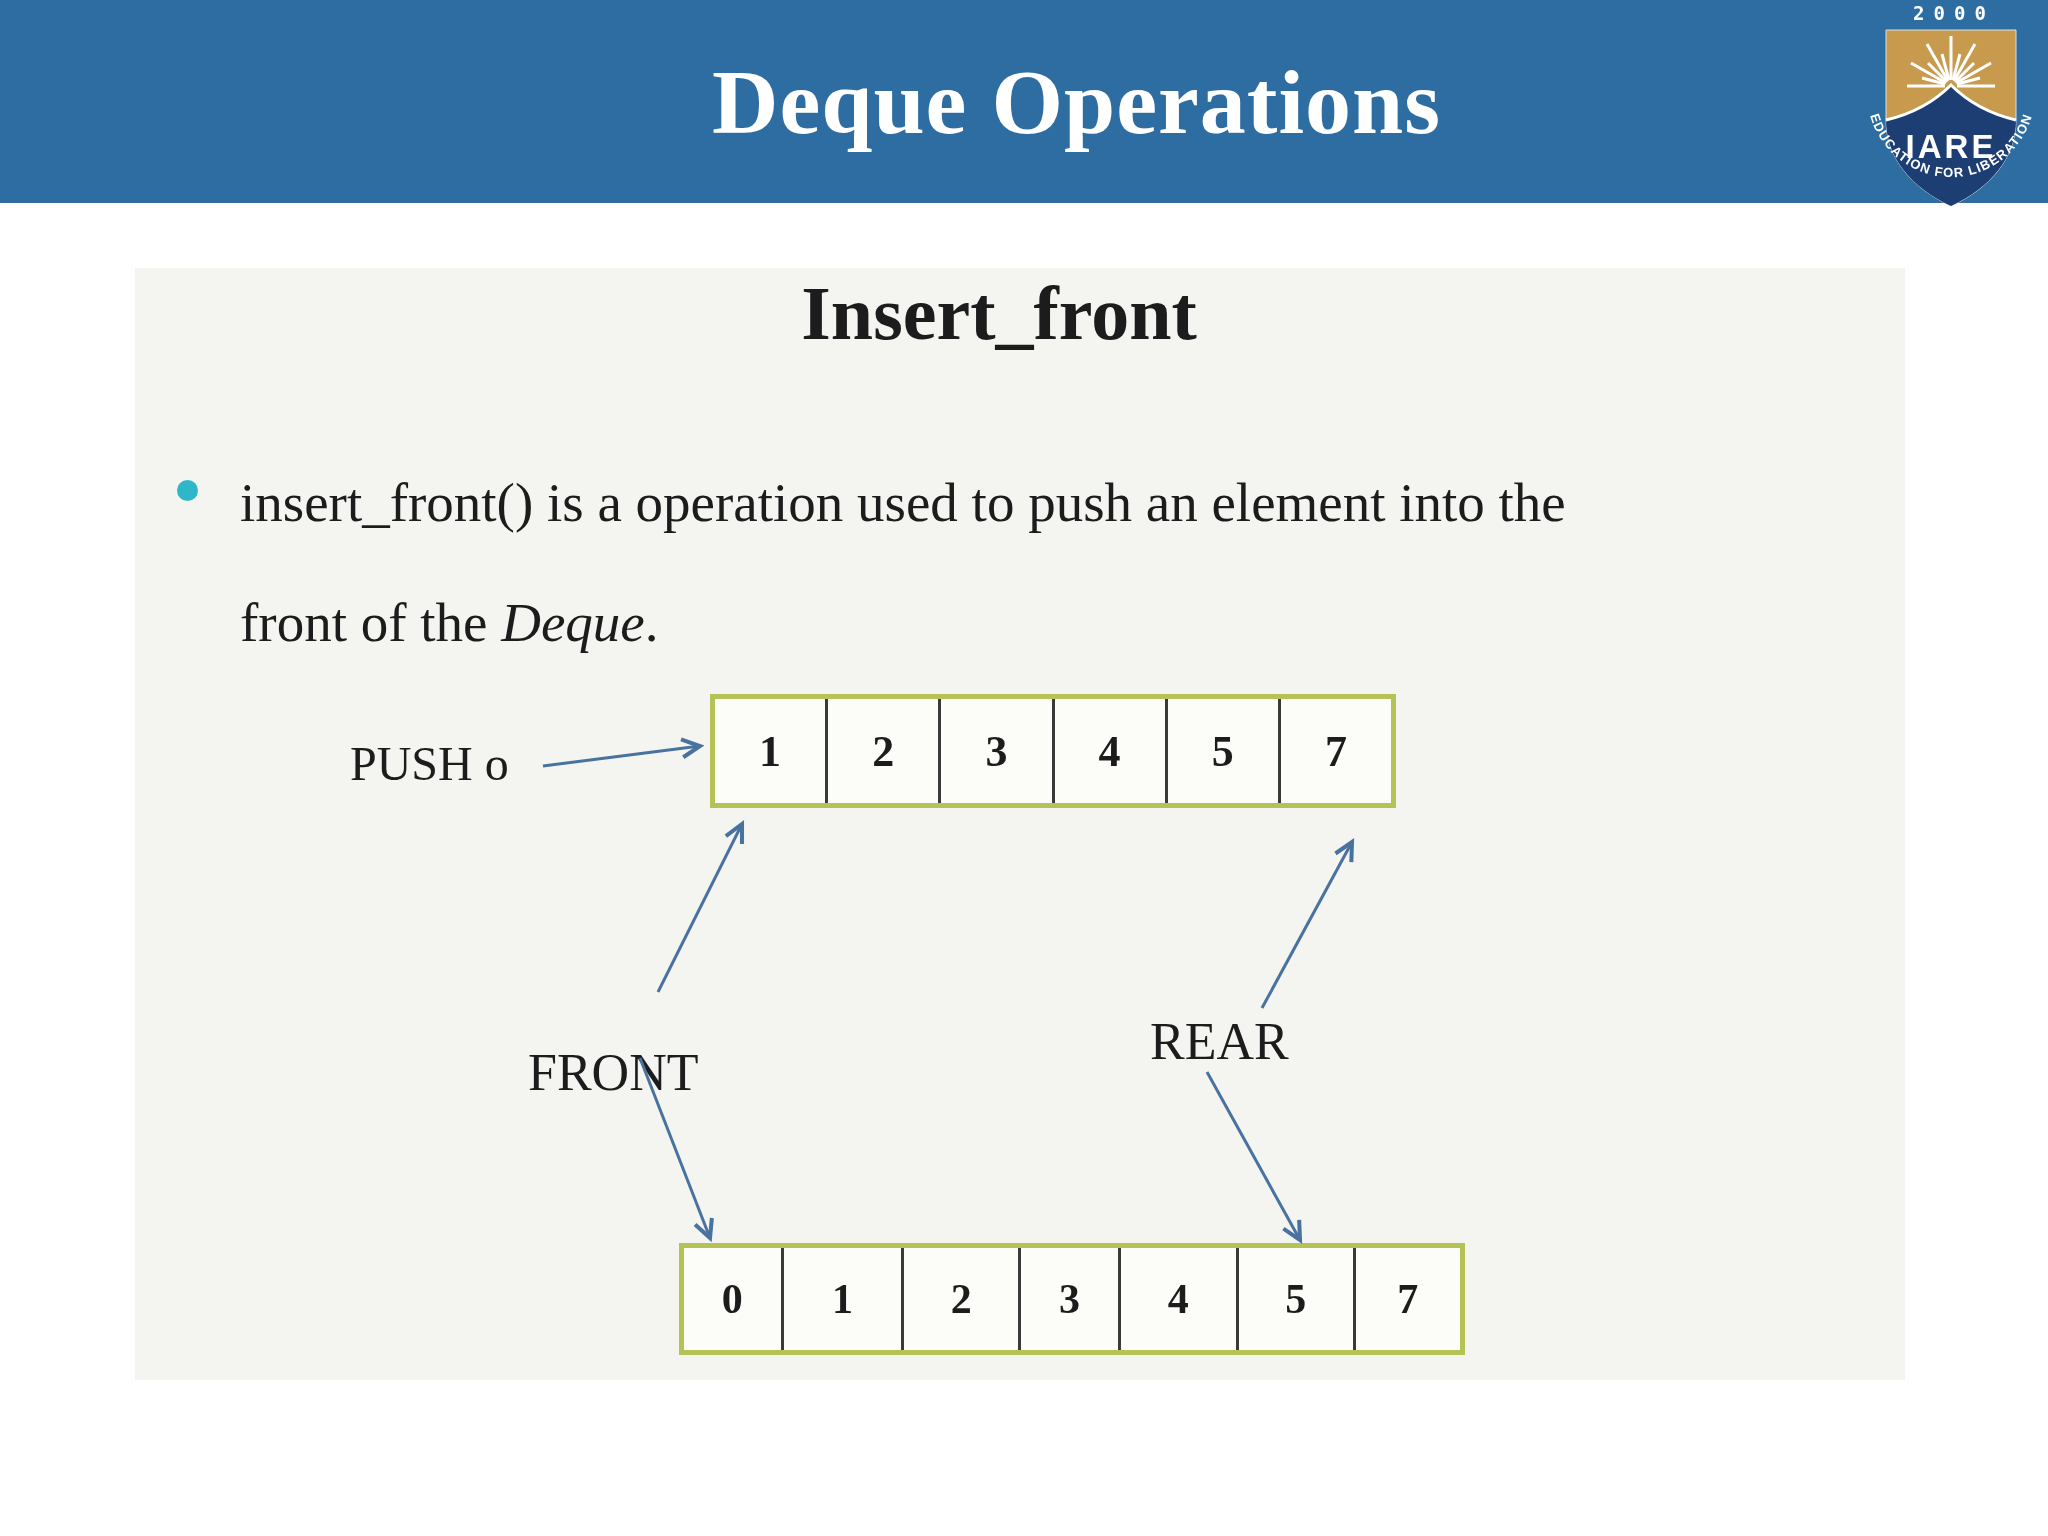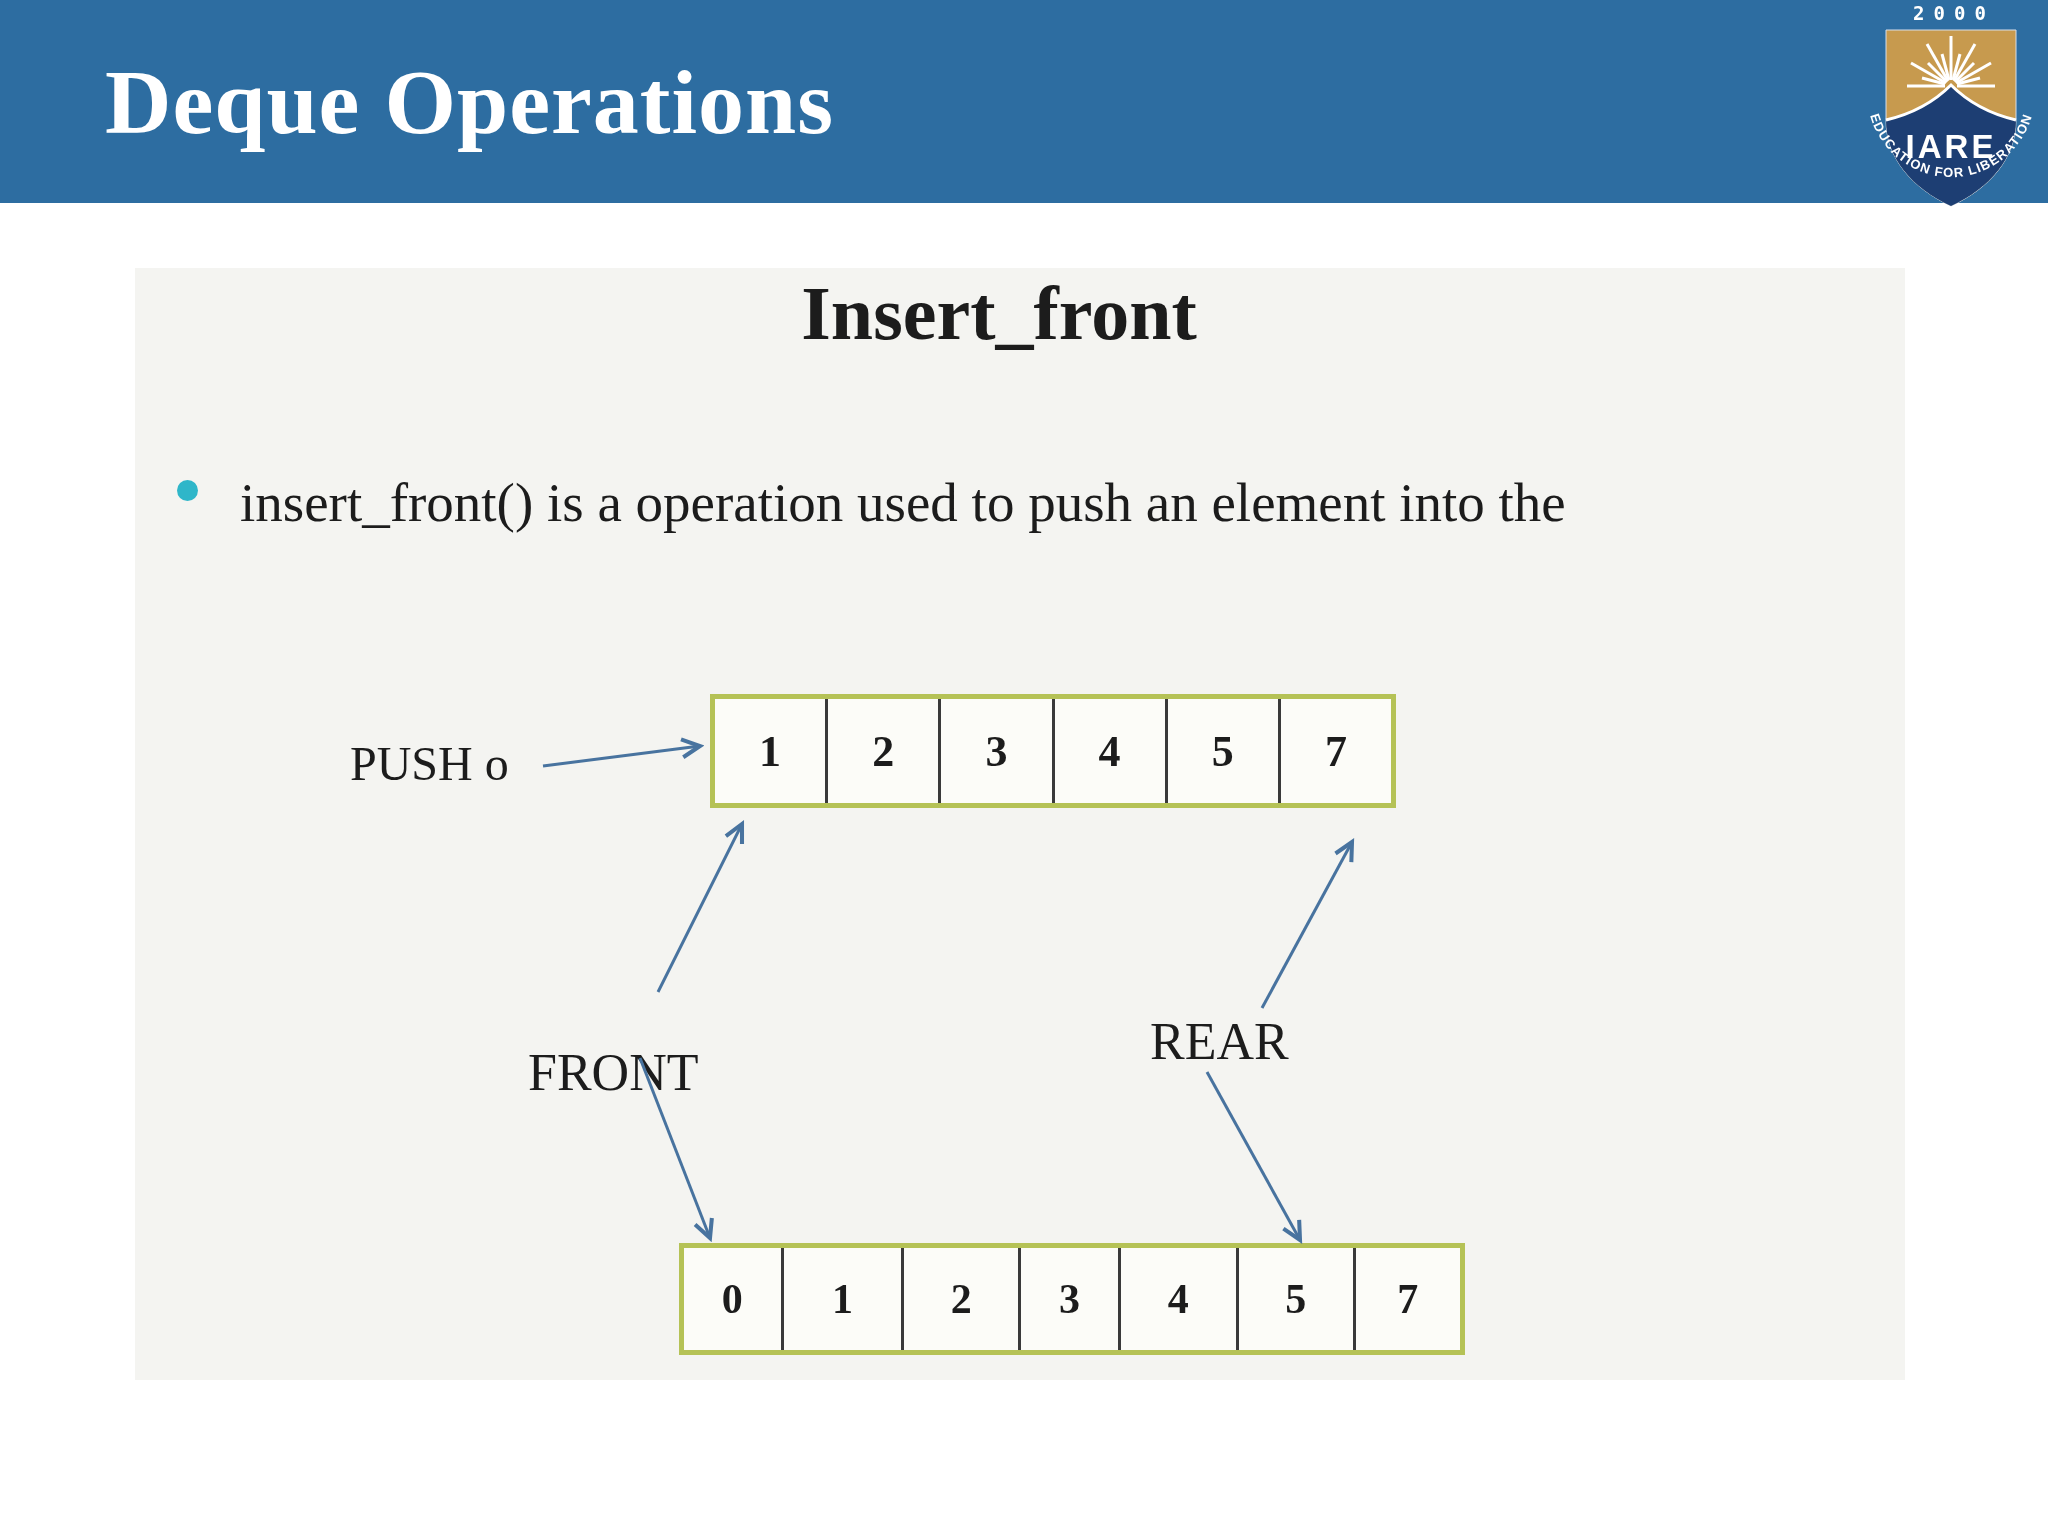--- a/index.html
+++ b/index.html
@@ -13,21 +13,21 @@
   .slide{
     position:relative; width:2048px; height:1536px; overflow:hidden;
     background:var(--page_bg,#fff);
     font-family:"Liberation Serif","DejaVu Serif",serif;
     color:var(--text,#1c1c1c);
   }
   
   .header{
     position:absolute; left:0; top:0; width:2048px; height:203px;
     background:var(--header_bg,#2d6da1);
-    display:flex; align-items:center; 
+    display:flex; align-items:center; justify-content:center;
   }
   .title{
     margin:0; padding-left:105px;
     font-size:92px; font-weight:bold; line-height:1;
     color:var(--title_color,#fff); letter-spacing:1px;
   }
   
   .logo{position:absolute; left:1856px; top:0; width:190px; height:212px;}
   .logo-year{
     font-family:"DejaVu Sans Mono",monospace; font-size:19px; font-weight:bold;
@@ -122,20 +122,21 @@
     <text class="logo-motto"><textPath href="#mottoArc" startOffset="50%">EDUCATION FOR LIBERATION</textPath></text>
   </svg>
 
   <main class="panel"></main>
 
   <h2 class="heading">Insert_front</h2>
 
   <span class="bullet-dot"></span>
   <p class="bullet-text">
     <span>insert_front() is a operation used to push an element into the</span><br>
+    <span><span>front of the </span><em>Deque</em><span>.</span></span>
   </p>
 
   <div class="array top-array">
     <div class="cell">1</div>
     <div class="cell">2</div>
     <div class="cell">3</div>
     <div class="cell">4</div>
     <div class="cell">5</div>
     <div class="cell">7</div>
   </div>

